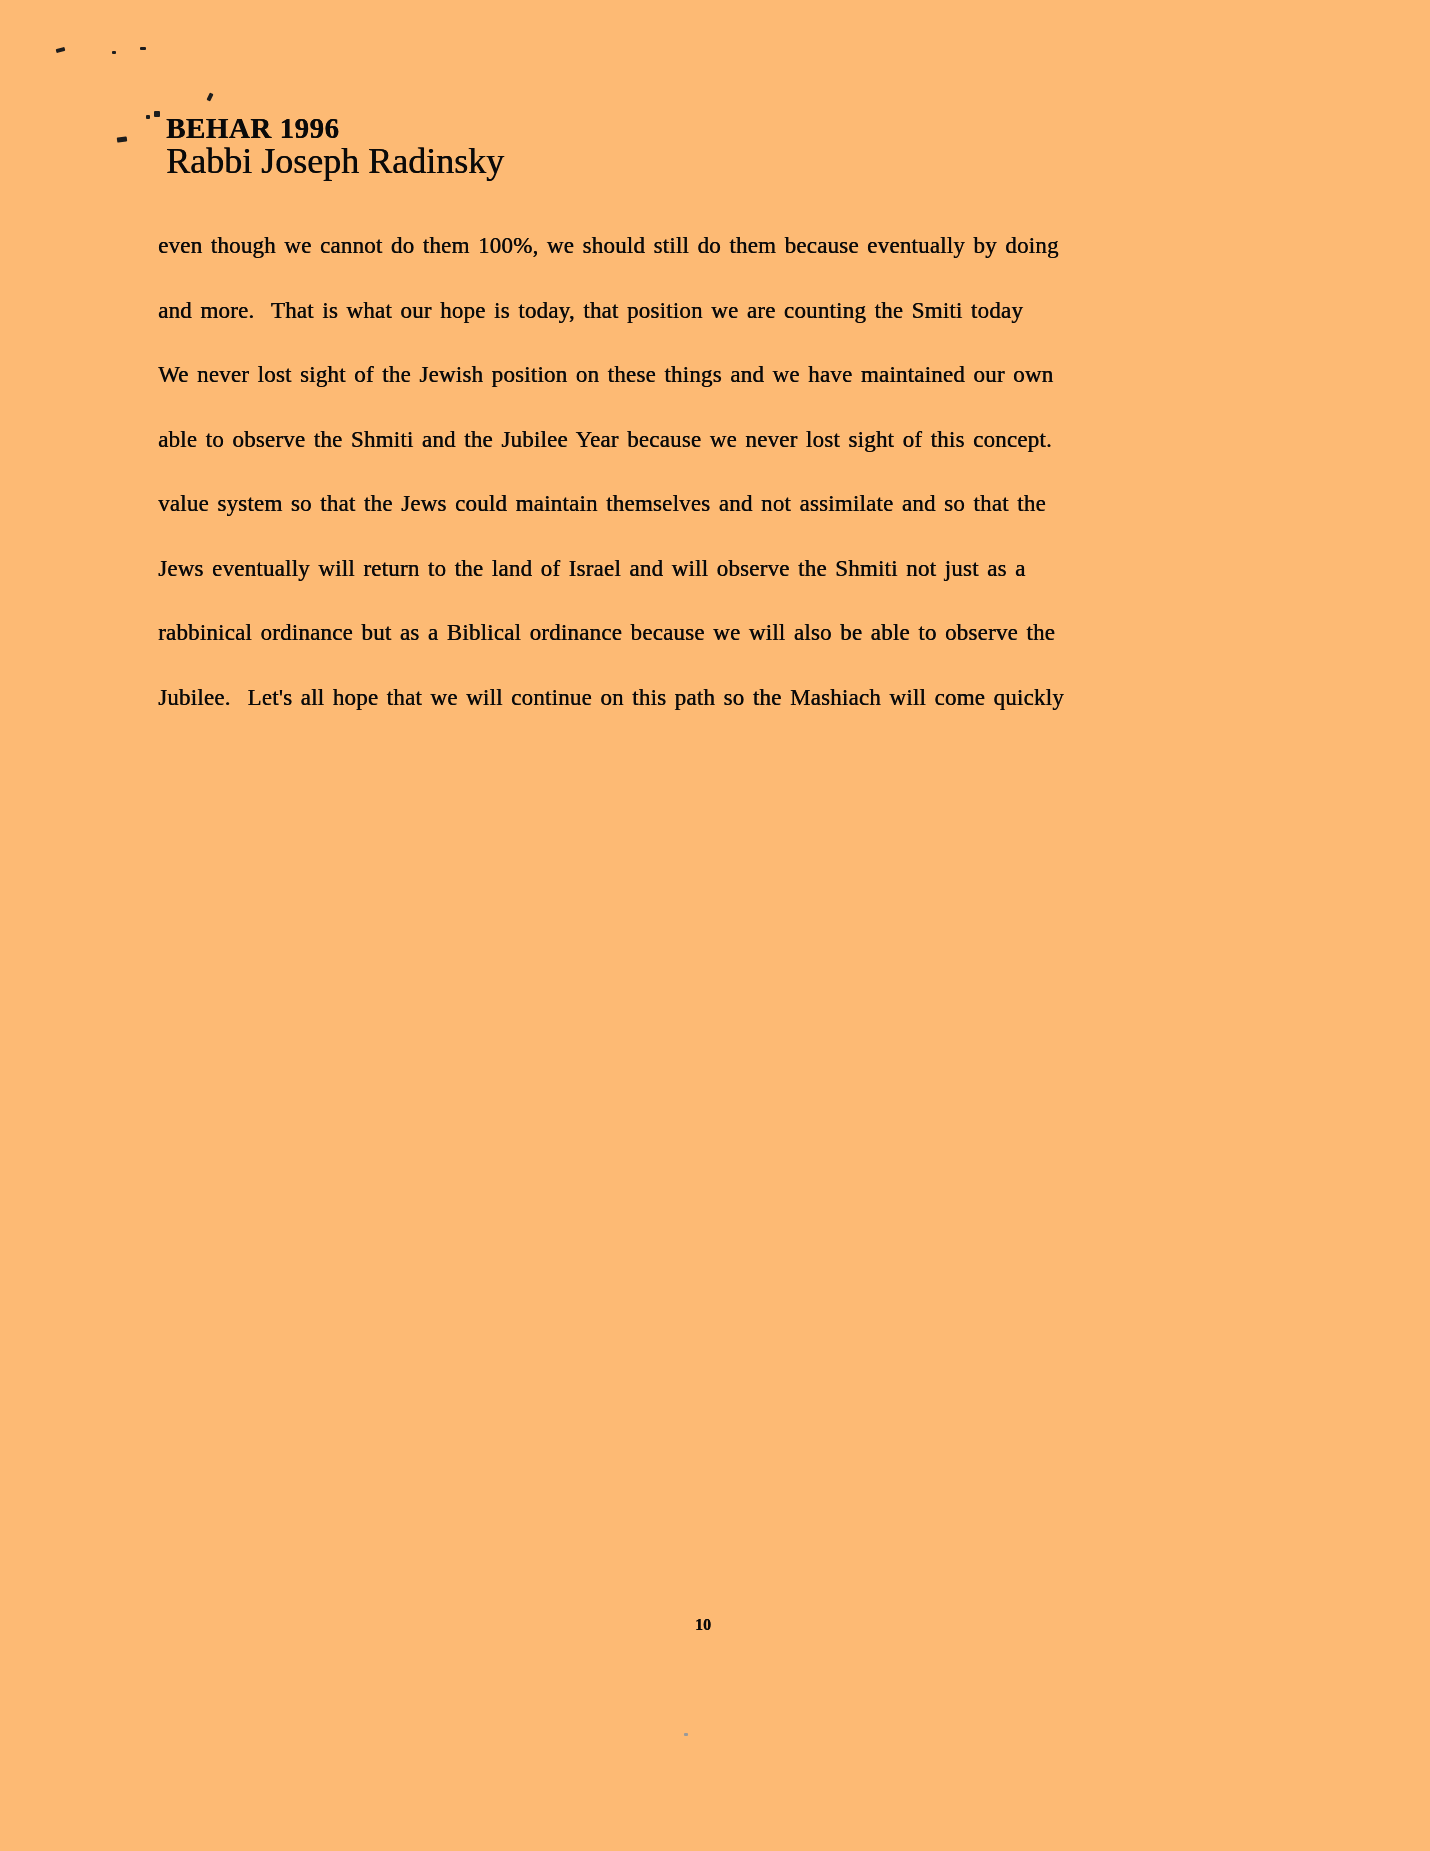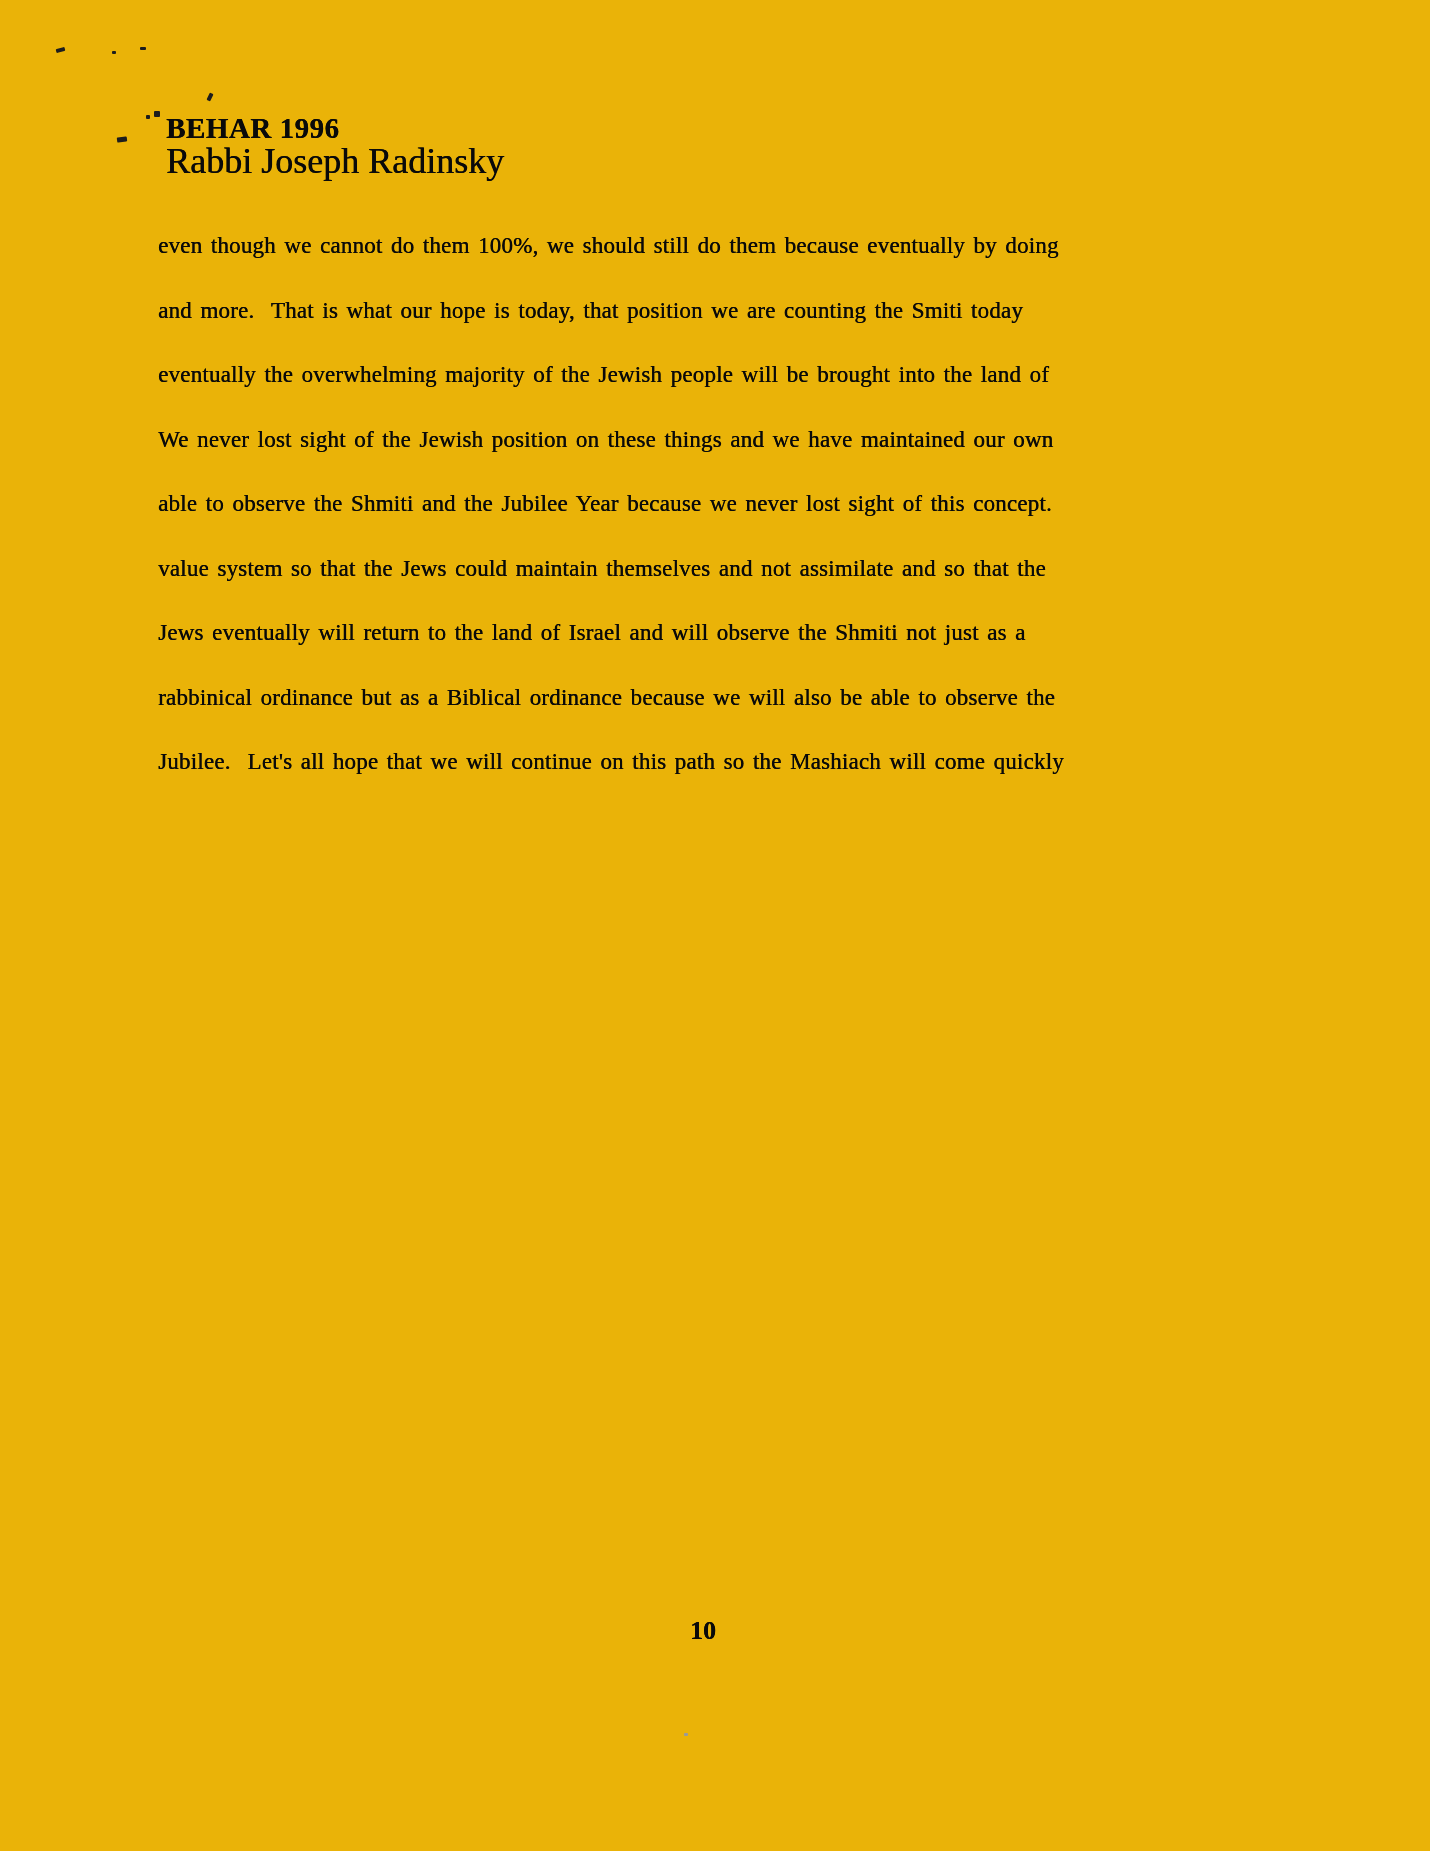--- a/index.html
+++ b/index.html
@@ -1,20 +1,20 @@
 <!DOCTYPE html>
 <html><head>
 <meta charset="utf-8">
 <style>
   html, body { margin: 0; padding: 0; background: #ffffff; }
   .page {
     position: relative;
     width: 1430px;
     height: 1851px;
-    background: #eab308;
+    background: #fdba74;
     color: #0a0a0a;
     font-family: "Liberation Serif", "DejaVu Serif", serif;
     overflow: hidden;
   }
   .header {
     position: absolute;
     left: 166px;
     top: 111px;
     text-shadow: 0.4px 0 0 currentColor;
   }
@@ -41,21 +41,21 @@
     word-spacing: 2.5px;
     letter-spacing: 0.2px;
     text-shadow: 0.4px 0 0 currentColor; 
   }
   .page-number {
     position: absolute;
     left: 0;
     top: 1616px;
     width: 1406px;
     text-align: center;
-    font-size: 26px;
+    font-size: 16px;
     font-weight: 700;
     text-shadow: 0.3px 0 0 currentColor;
   }
   .speck {
     position: absolute;
     background: #1d1d1d;
     border-radius: 1px;
   }
 </style>
 </head>
@@ -73,21 +73,20 @@
   <div class="speck" style="left:684px; top:1733px; width:4px; height:3px; background:#9a9a9a;"></div>
 
   <div class="header">
     <div class="title">BEHAR 1996</div>
     <div class="author">Rabbi Joseph Radinsky</div>
   </div>
 
   <div class="body-text">
     <div class="line">even though we cannot do them 100%, we should still do them because eventually by doing</div>
     <div class="line">and more.  That is what our hope is today, that position we are counting the Smiti today</div>
-    <div class="line">eventually the overwhelming majority of the Jewish people will be brought into the land of</div>
     <div class="line">We never lost sight of the Jewish position on these things and we have maintained our own</div>
     <div class="line">able to observe the Shmiti and the Jubilee Year because we never lost sight of this concept.</div>
     <div class="line">value system so that the Jews could maintain themselves and not assimilate and so that the</div>
     <div class="line">Jews eventually will return to the land of Israel and will observe the Shmiti not just as a</div>
     <div class="line">rabbinical ordinance but as a Biblical ordinance because we will also be able to observe the</div>
     <div class="line">Jubilee.  Let's all hope that we will continue on this path so the Mashiach will come quickly</div>
   </div>
 
   <div class="page-number">10</div>
 

